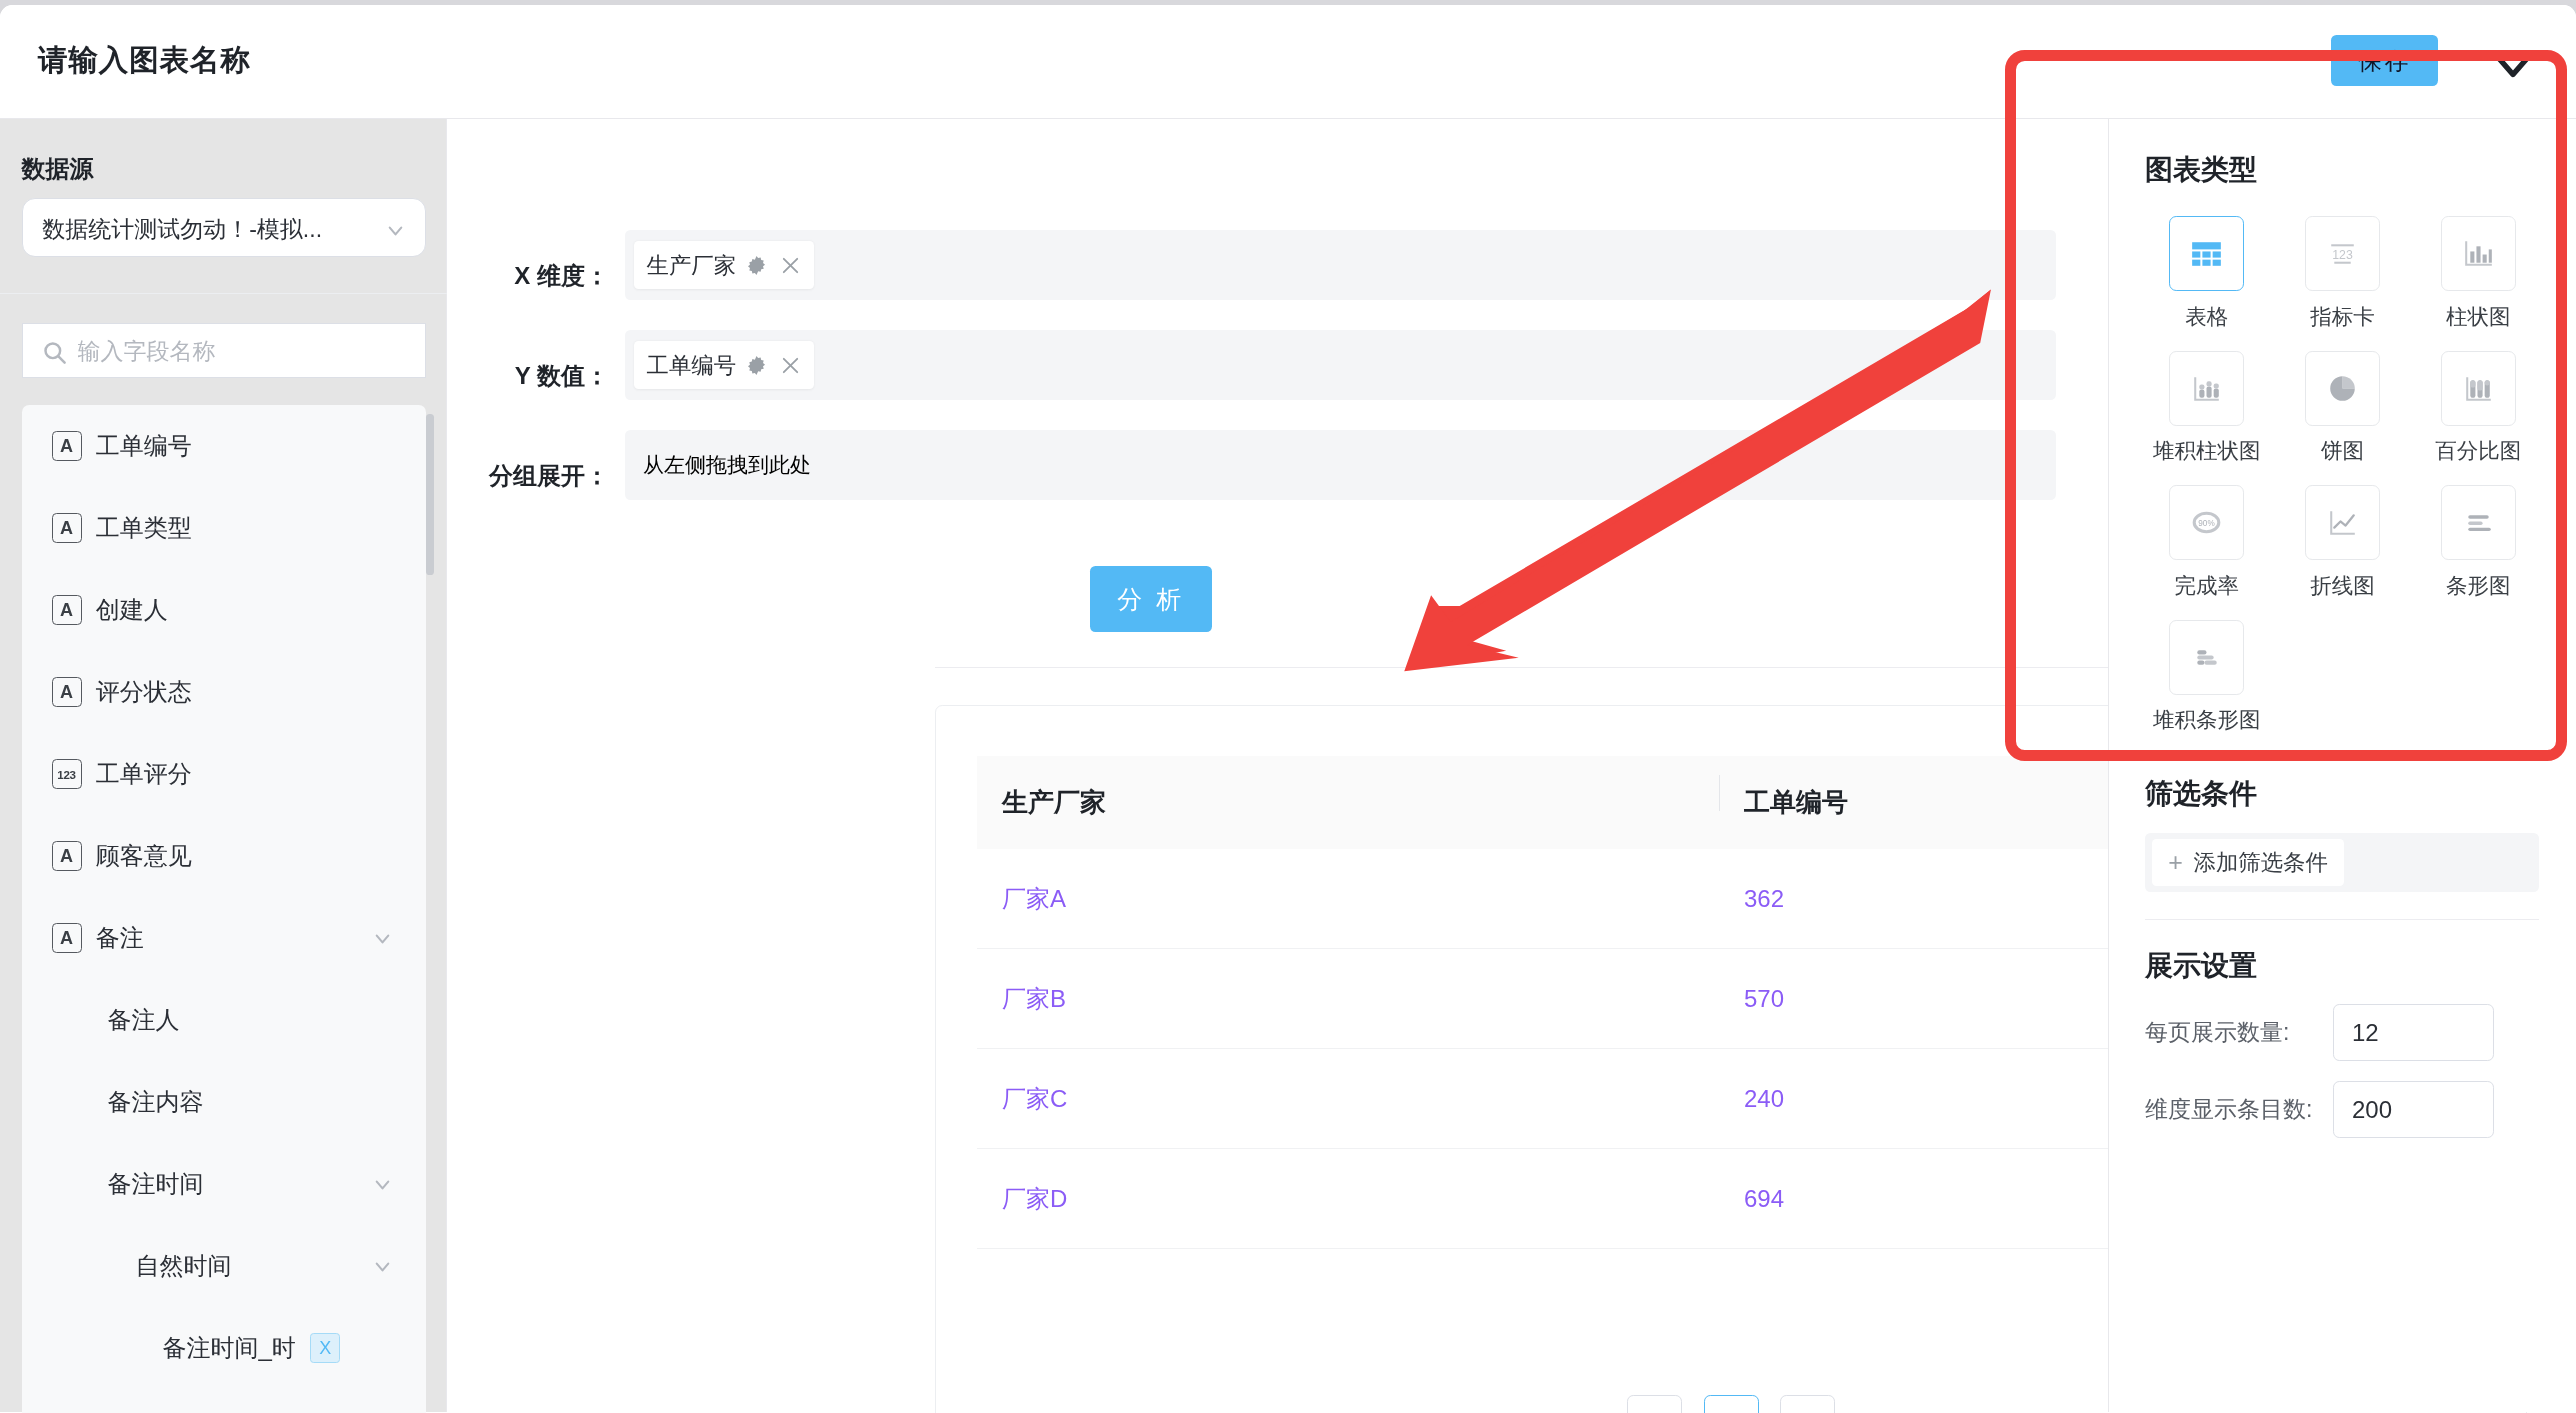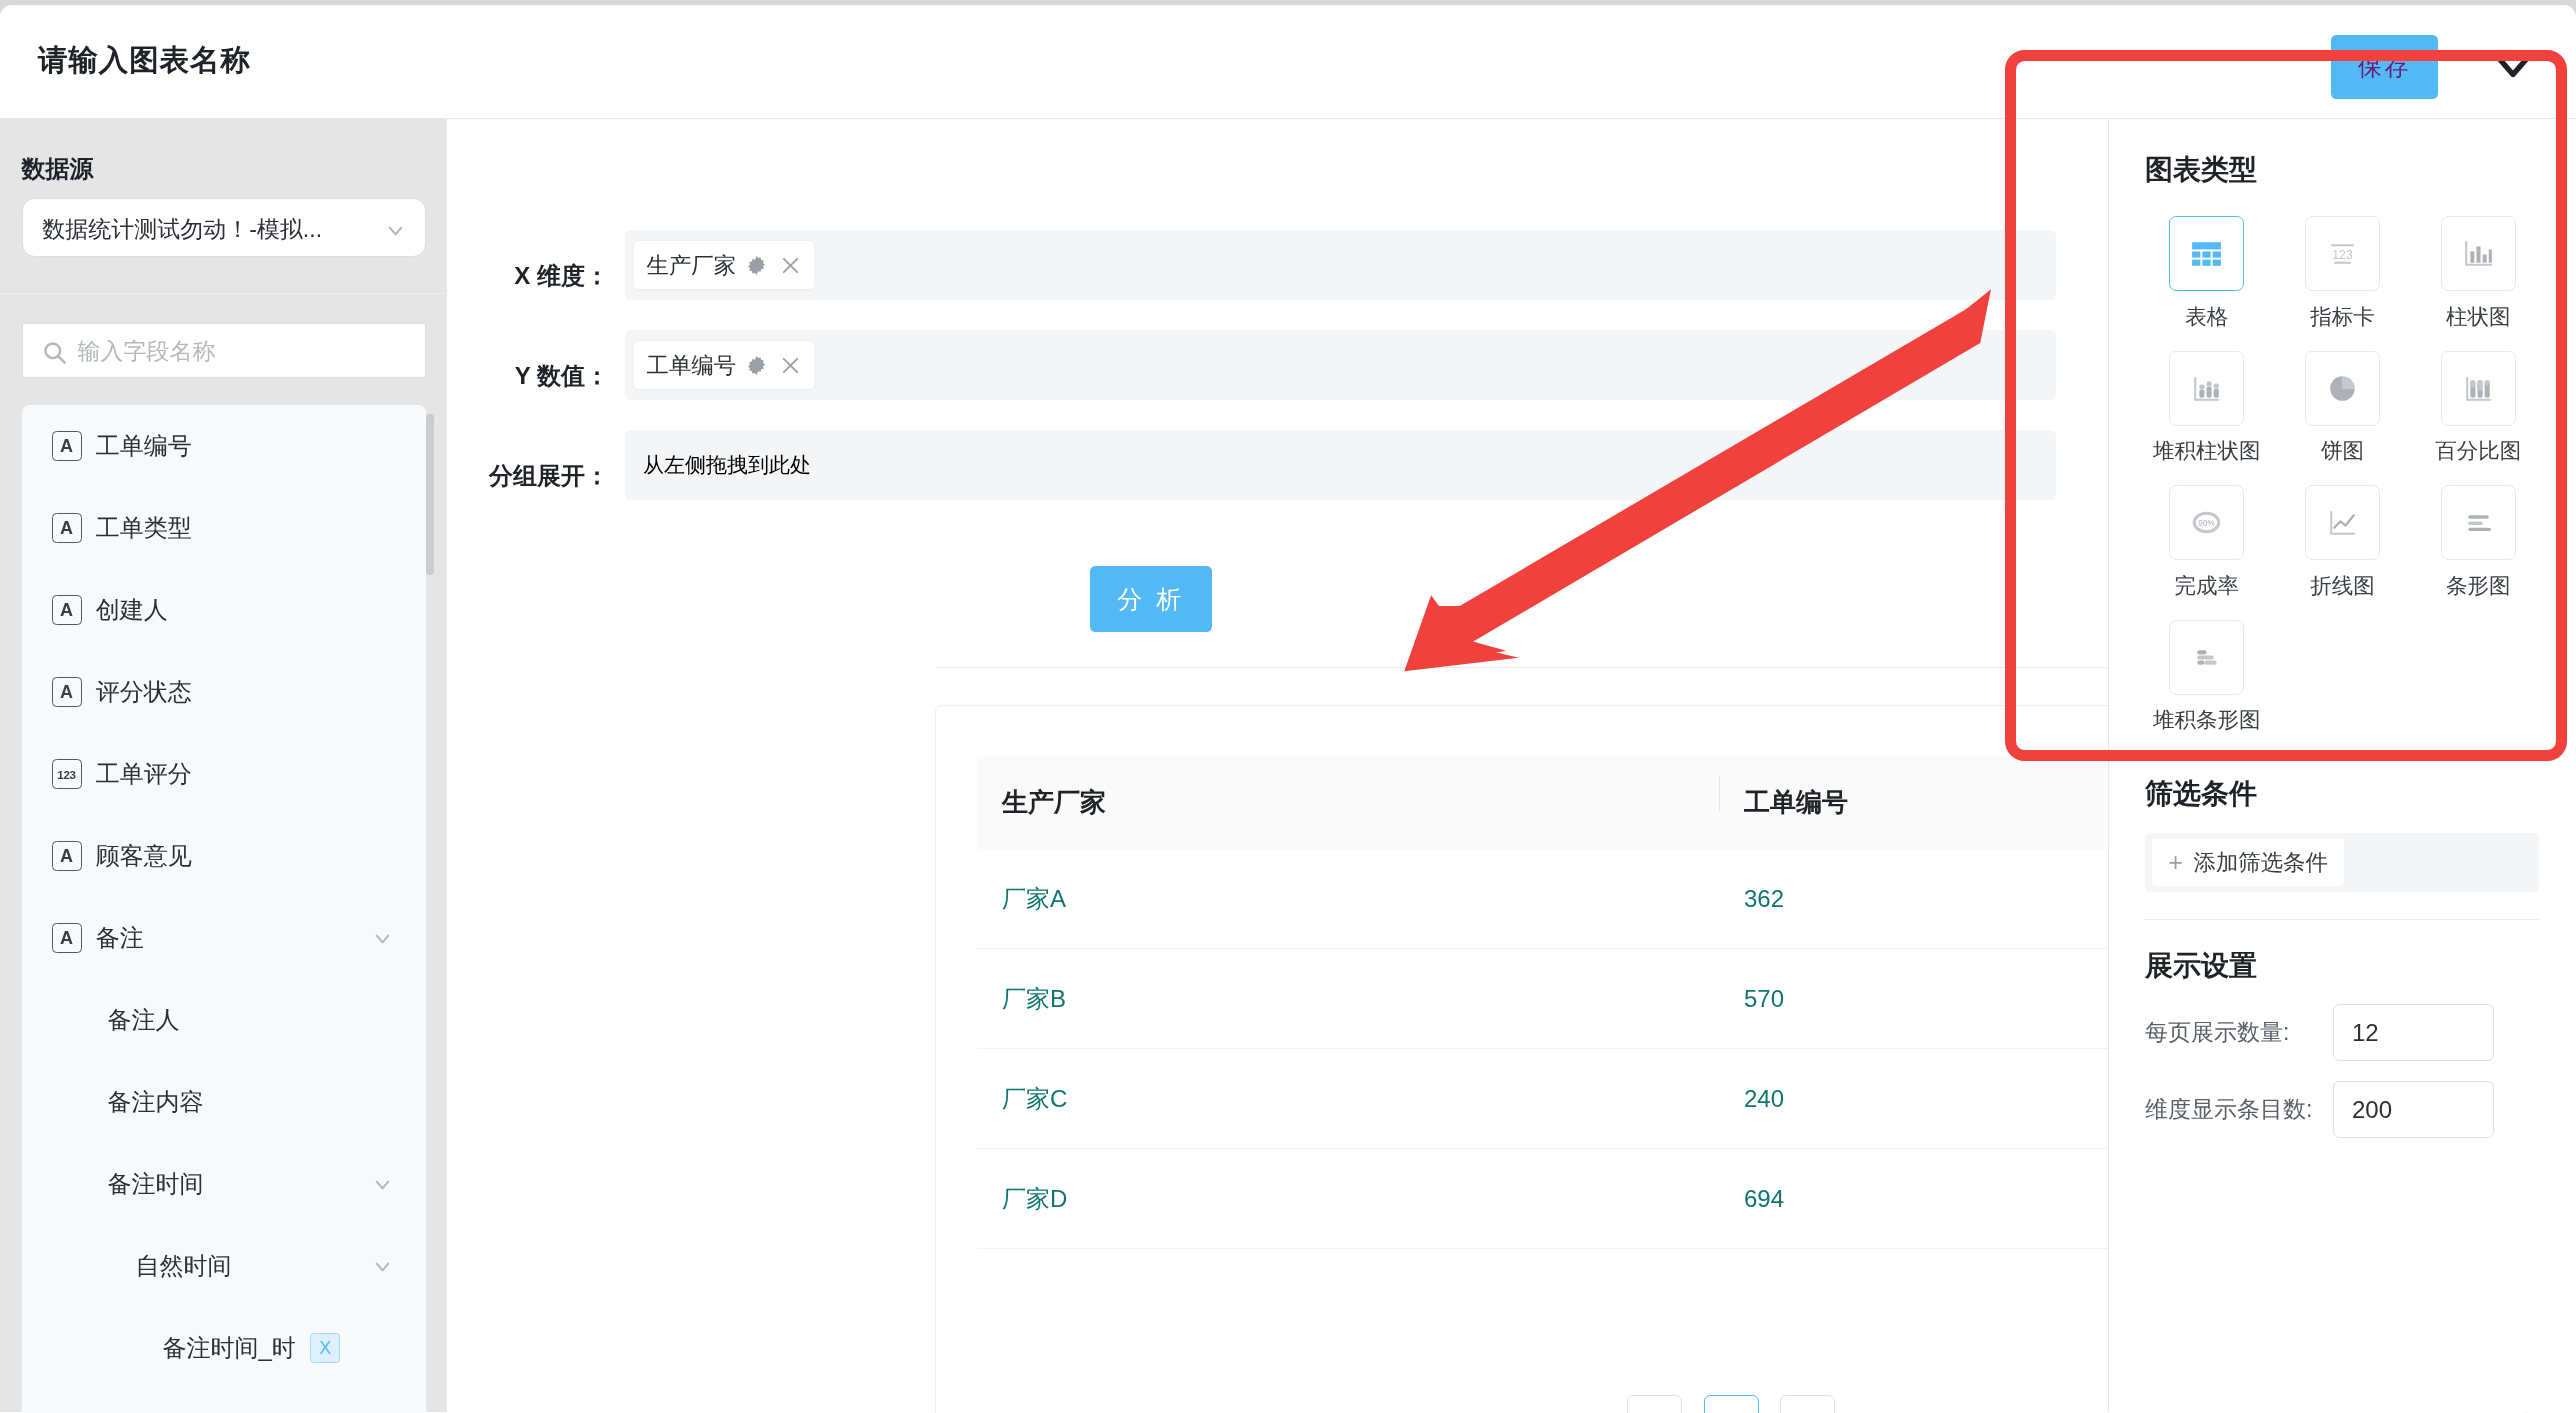--- a/index.html
+++ b/index.html
@@ -24,23 +24,23 @@
     background: #fff;
     border-bottom: 0.9px solid #e8e8ec;
   }
   .header-title {
     position: absolute; left: 38px; top: 36px;
     font-size: 29.5px; color: #1f2329; font-weight: 600;
     letter-spacing: 0.9px;
   }
   .save-btn {
     position: absolute; right: 138px; top: 30px;
-    width: 107px; height: 64px;
+    width: 107px; height: 51px;
     background: #53b9f5; border: none; border-radius: 5.4px;
-    color: #701a75; font-size: 24px; cursor: pointer;
+    color: #0f172a; font-size: 24px; cursor: pointer;
     font-family: inherit; letter-spacing: 2.7px;
   }
   .close-icon {
     position: absolute; right: 38px; top: 34px;
     width: 50px; height: 50px; cursor: pointer;
   }
   .close-icon svg { width: 100%; height: 100%; display: block; }
 
   
   .sidebar {
@@ -204,21 +204,21 @@
     padding-left: 25px; position: relative;
   }
   .tbl-head-cell + .tbl-head-cell::before {
     content: ""; position: absolute; left: 0; top: -10.7px;
     width: 0.9px; height: 36px; background: #e4e6ea;
   }
   .tbl-row {
     display: flex; height: 100px; align-items: center;
     border-bottom: 0.9px solid #f0f1f3;
   }
-  .tbl-cell { font-size: 24px; color: #0f766e; padding-left: 25px; }
+  .tbl-cell { font-size: 24px; color: #8b5cf6; padding-left: 25px; }
   .col0 { width: 742px; flex: 0 0 742px; }
   .col1 { width: 733px; flex: 0 0 733px; }
 
   .pager {
     position: absolute; left: 50%; transform: translateX(-50%);
     bottom: 41px; display: flex; gap: 21.5px;
   }
   .pg-btn {
     width: 55px; height: 55px;
     border: 0.9px solid #dcdfe6; border-radius: 6.3px;

